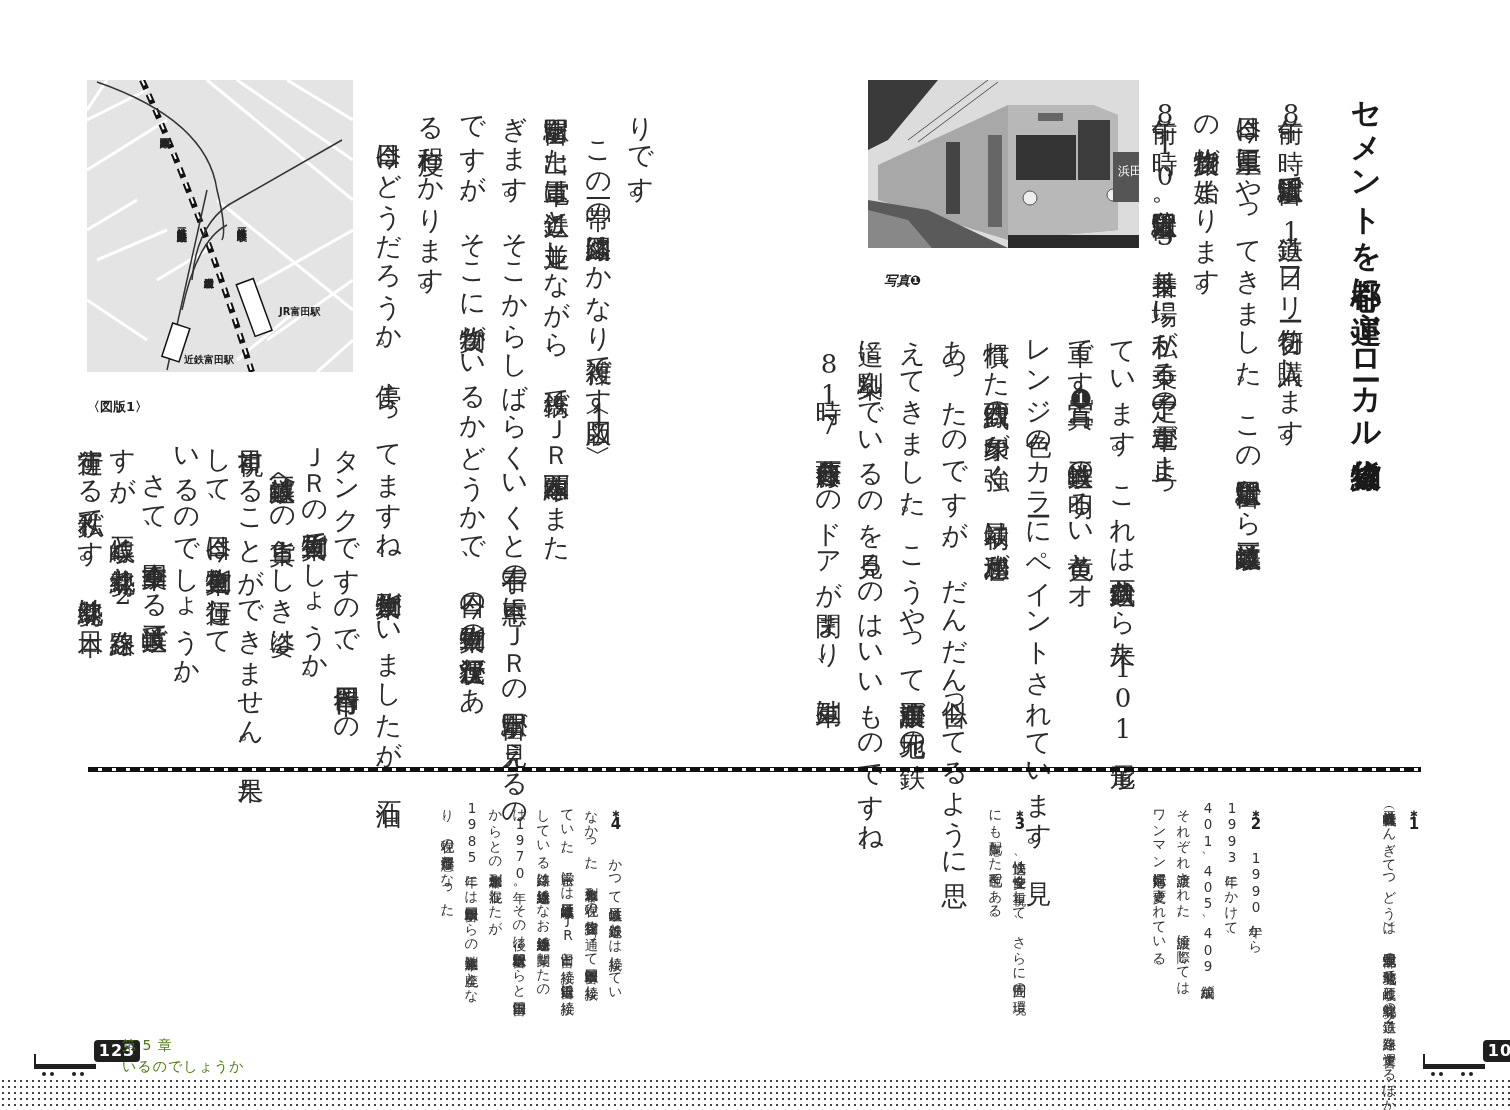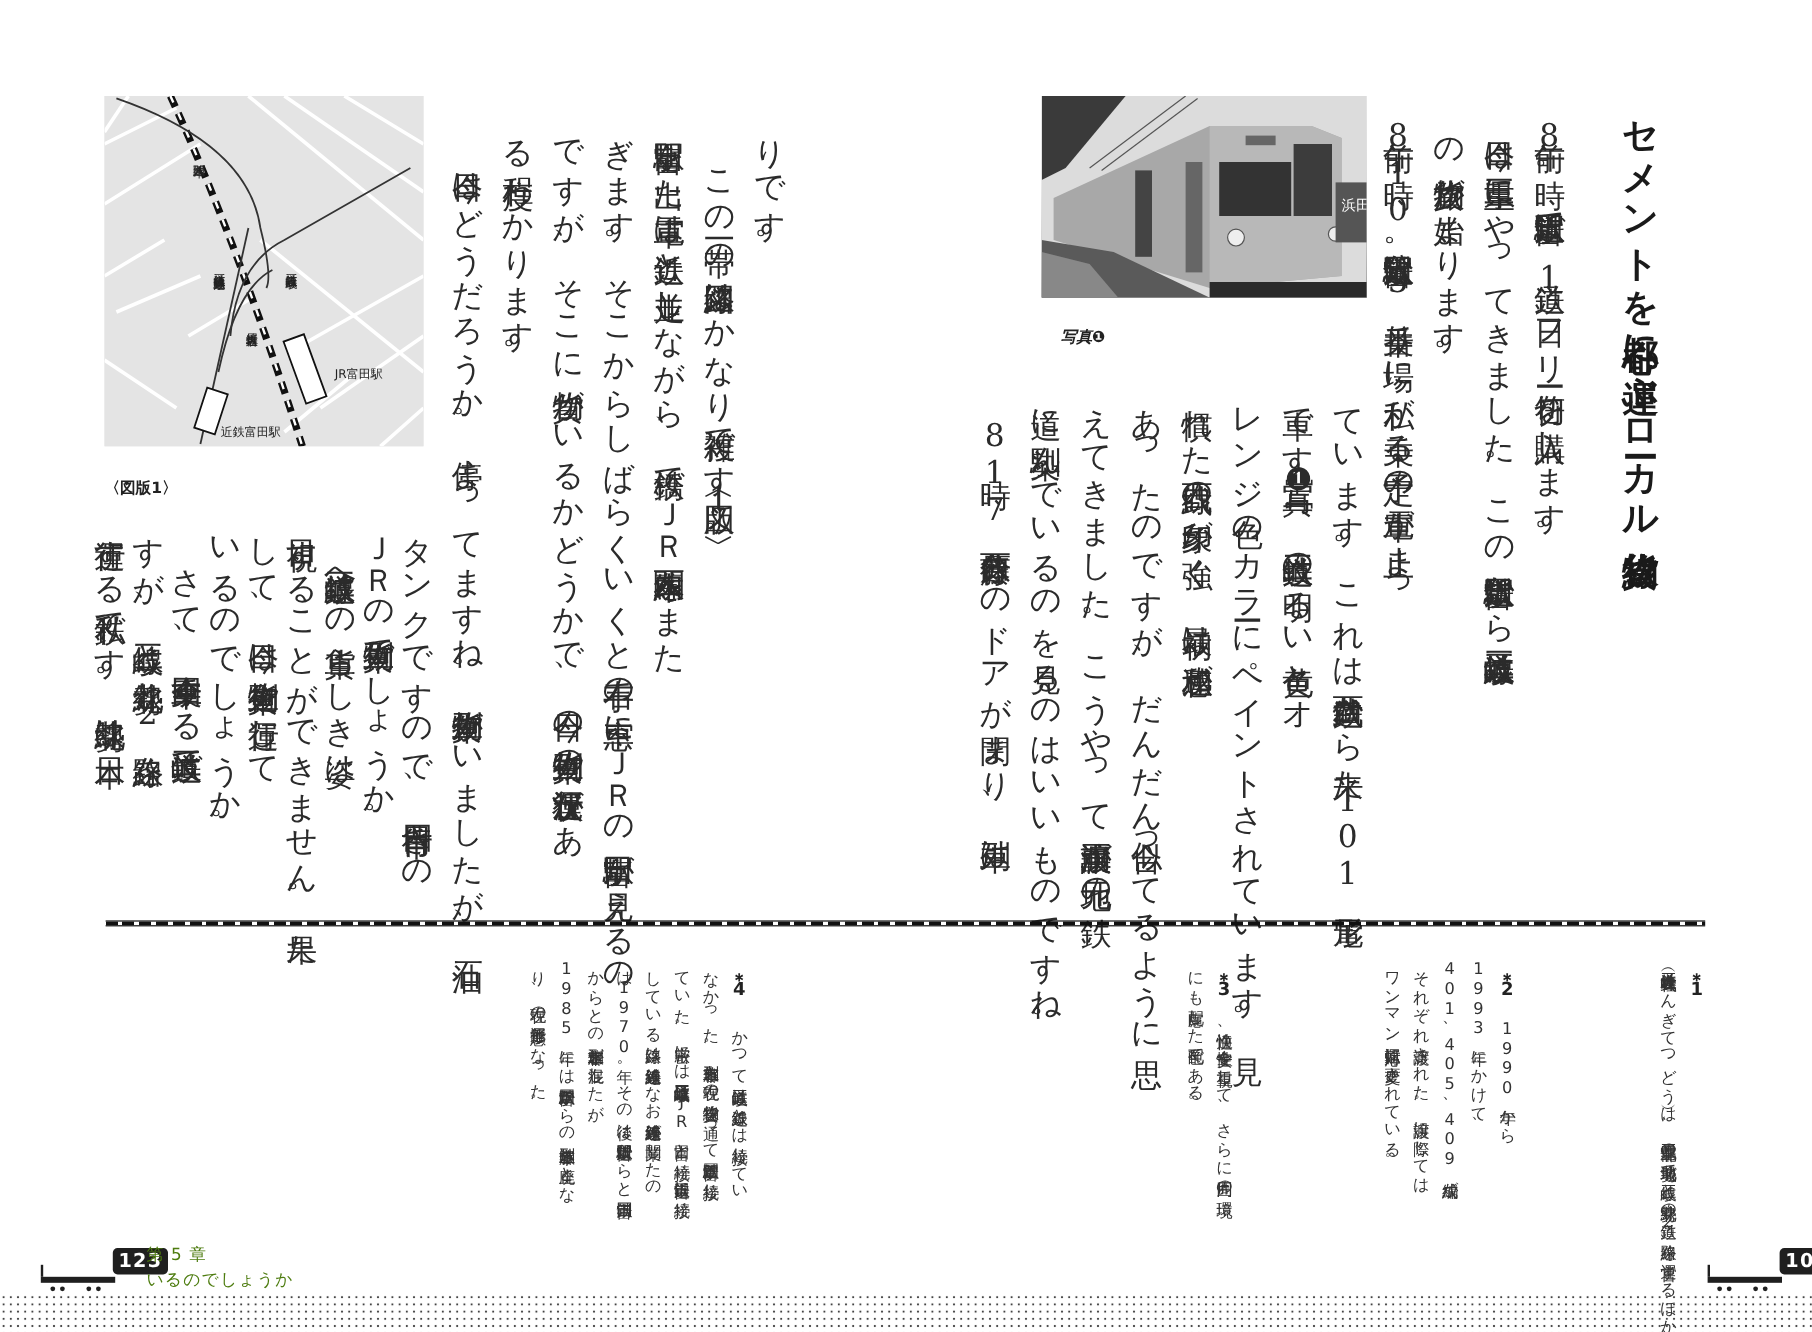--- a/index.html
+++ b/index.html
@@ -11,21 +11,21 @@
           white-space:nowrap; color:#2b2b2b; }
   .title { writing-mode:vertical-rl; text-orientation:upright; font-family:"DejaVu Sans", sans-serif;
            font-weight:bold; font-size:30px; letter-spacing:1px; color:#1a1a1a; }
   .note { position:absolute; writing-mode:vertical-rl; text-orientation:upright;
           font-family:"DejaVu Sans", sans-serif; font-size:13.5px; line-height:24px; color:#333;
           white-space:nowrap; letter-spacing:0.3px; }
   .note-num { font-weight:bold; font-size:15px; color:#222; }
   .photo { position:absolute; left:868px; top:80px; width:271px; height:168px;
            background:linear-gradient(180deg,#e8e8e8 0%,#d4d4d4 40%,#8c8c8c 75%,#3a3a3a 100%); overflow:hidden; }
   .caption { position:absolute; font-family:"DejaVu Sans", sans-serif; font-size:13px; color:#222; font-weight:bold; }
-  .map { position:absolute; left:87px; top:80px; width:266px; height:292px; background:#e4e4e4; overflow:hidden; }
+  .map { position:absolute; left:87px; top:80px; width:266px; height:292px; background:#e4e4e4; overflow:hidden;font-weight:bold; }
   .divider { position:absolute; left:88px; top:767px; width:1333px; height:5px;
              background:repeating-linear-gradient(90deg,#111 0 10px,#fff 10px 14px);
              border-top:1px solid #111; border-bottom:1px solid #111; box-sizing:border-box; }
   .dots { position:absolute; left:0; top:1078px; width:1510px; height:32px;
           background-image:radial-gradient(#444 0.9px, transparent 1.2px); background-size:6px 6px; }
   .pagebadge { position:absolute; width:62px; height:44px; }
   .pagebadge .num { position:absolute; left:12px; top:0; width:46px; height:22px; background:#1f1f1f; color:#fff;
                     border-radius:4px; font-family:"DejaVu Sans", sans-serif; font-size:16px; font-weight:bold;
                     text-align:center; line-height:22px; letter-spacing:1px;margin-left:48px; }
   .pagebadge .bar { position:absolute; left:0; top:24px; width:62px; height:5px; background:#1f1f1f; }

